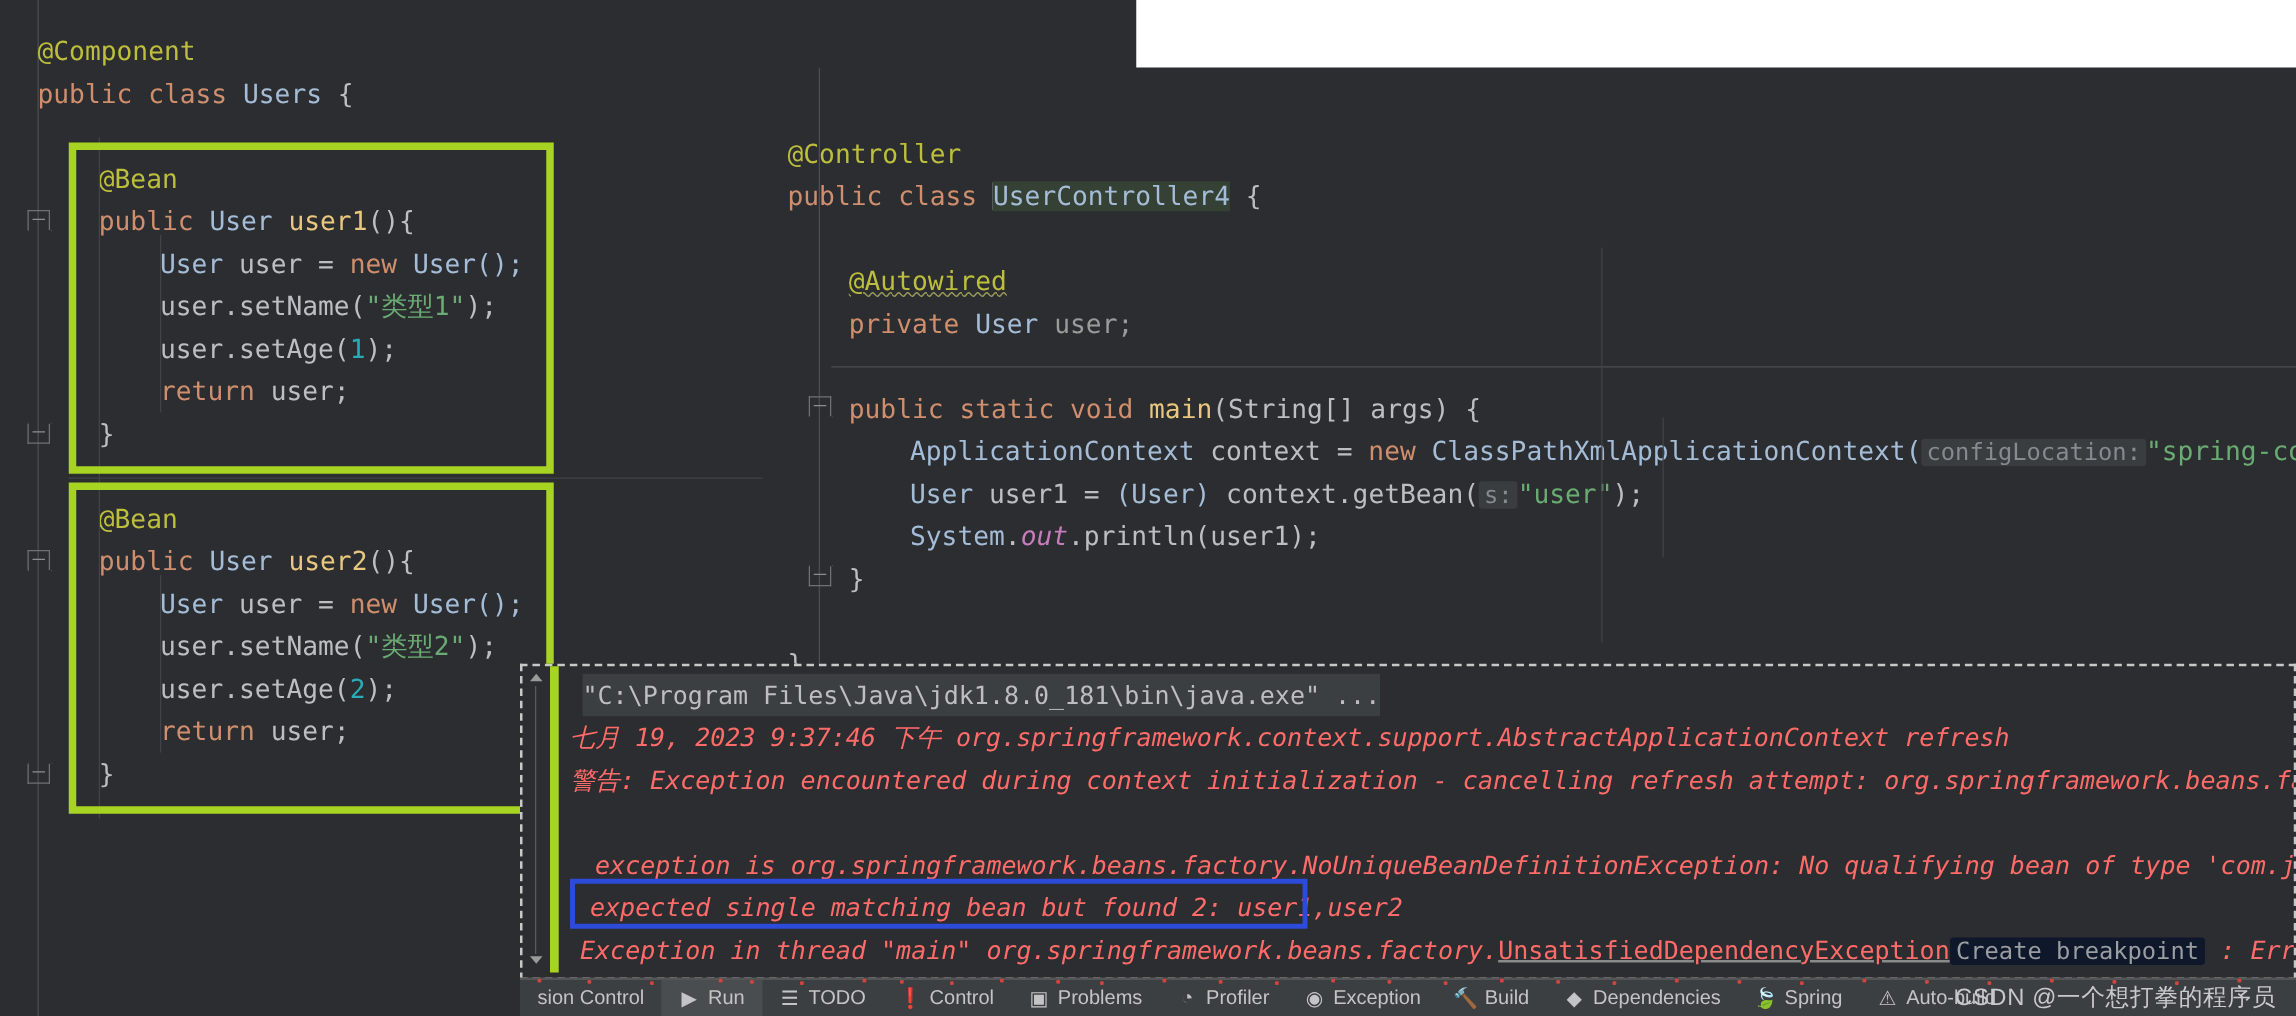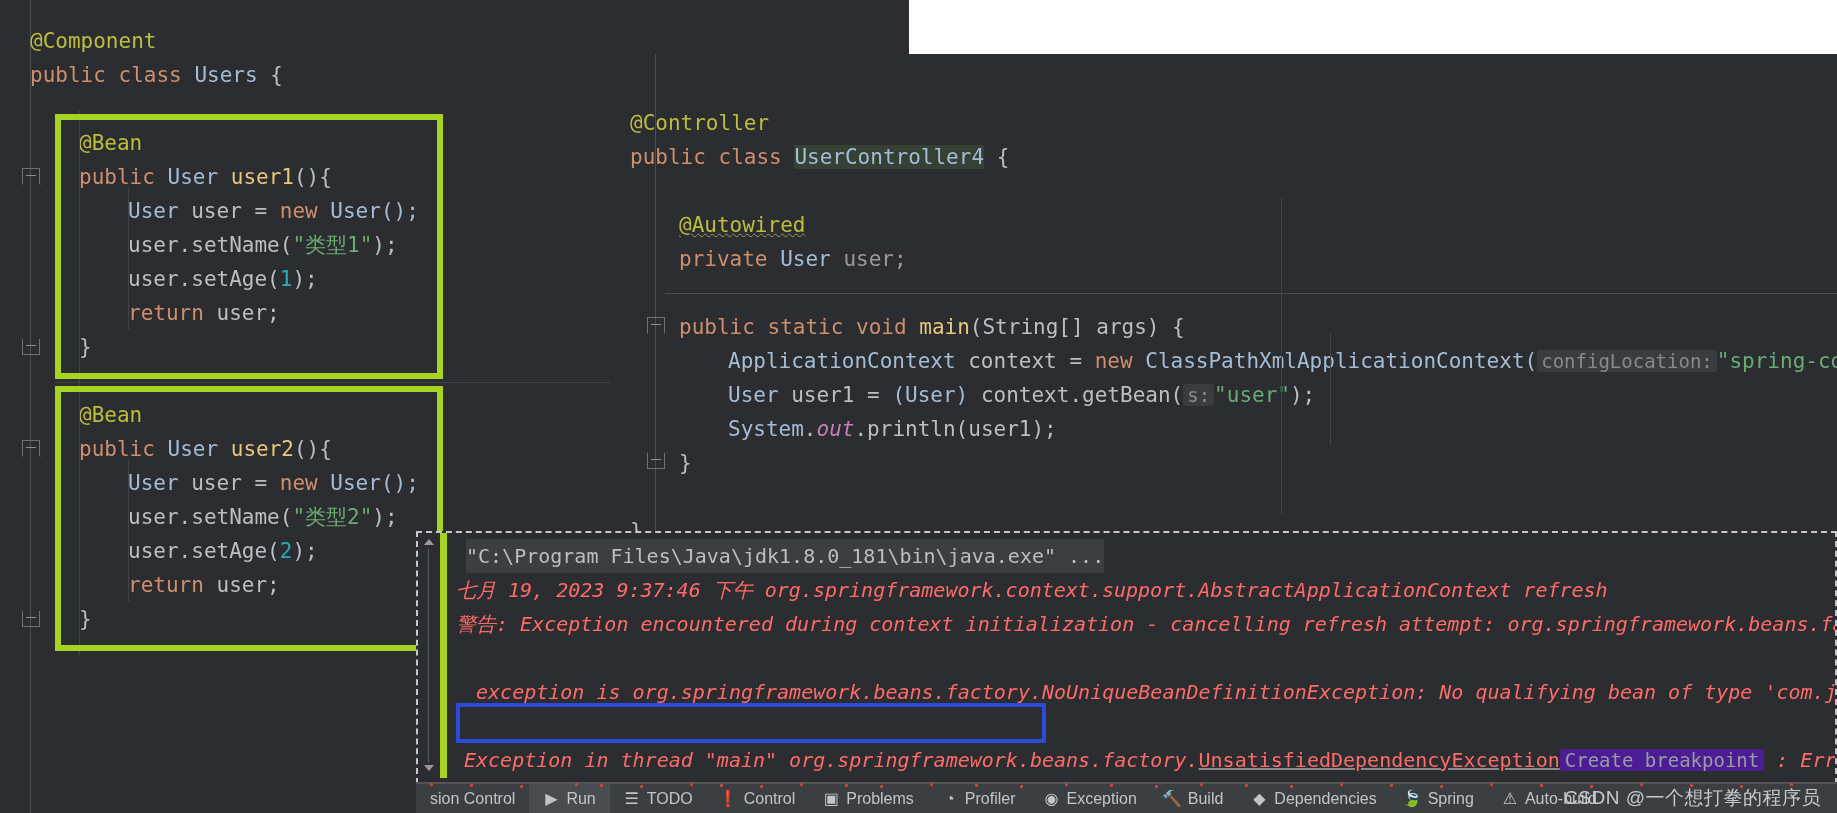--- a/index.html
+++ b/index.html
@@ -84,21 +84,21 @@
   #console-green { position:absolute; left:22px; top:0; width:7px; height:245px; background:#a7d322; }
   #console-scroll { position:absolute; left:6px; top:4px; width:12px; height:240px; }
   .sc-arrow { position:absolute; left:0; width:0; height:0; border-left:5px solid transparent; border-right:5px solid transparent; }
   #console-lines { position:absolute; left:38px; top:2px; right:0; bottom:0; overflow:hidden; }
   .cline { position:absolute; left:0; height:34px; white-space:pre; font-family:"DejaVu Sans Mono", monospace; font-size:20px; line-height:34px; }
   .c-red { color:#ff6b68;font-style:italic; }
   .c-grey { color:#bcbec4; }
   .c-hl { background:#3c3f41; }
   .c-link { color:#548af7; text-decoration:underline; }
   .c-uline { color:#ff6b68; text-decoration:underline; text-decoration-color:#8a8a8a; }
-  .c-bp { color:#9a9da1; background:#4c1d95; border-radius:3px; padding:0 5px; font-size:19px; }
+  .c-bp { color:#9a9da1; background:#0f172a; border-radius:3px; padding:0 5px; font-size:19px; }
   .bluebox { position:absolute; border:4px solid #2b4bd8; pointer-events:none; }
 
   
   #toolbar {
     position:absolute; left:416px; top:784px; width:1421px; height:29px;
     background:#3c3f41; display:flex; align-items:center;
     font-family:"Liberation Sans", sans-serif; font-size:16px; color:#c3c4c5;
   }
   .tb-item { display:flex; align-items:center; gap:7px; padding:0 14px; height:29px; white-space:nowrap; }
   .tb-item.active { background:#4a4d4f; }
@@ -163,20 +163,21 @@
       <div class="sc-arrow" style="top:2px;border-bottom:6px solid #9a9a9a;"></div>
       <div class="sc-arrow" style="top:228px;border-top:6px solid #9a9a9a;"></div>
       <div style="position:absolute;left:4px;top:12px;width:1px;height:214px;background:#5a5d60;"></div>
     </div>
     <div id="console-green"></div>
     <div id="console-lines">
         <div class="cline c-hl" style="top: 4px; left: 10px;"><span class="c-grey">"C:\Program Files\Java\jdk1.8.0_181\bin\java.exe" ...</span></div>
         <div class="cline" style="top: 38px; left: 0px;"><span class="c-red">七月 19, 2023 9:37:46 下午 org.springframework.context.support.AbstractApplicationContext refresh</span></div>
         <div class="cline" style="top: 72px; left: 0px;"><span class="c-red">警告: Exception encountered during context initialization - cancelling refresh attempt: org.springframework.beans.fa</span></div>
         <div class="cline" style="top: 140px; left: 8px;"><span class="c-red"> exception is org.springframework.beans.factory.NoUniqueBeanDefinitionException: No qualifying bean of type 'com.ja</span></div>
+        <div class="cline" style="top: 174px; left: 16px;"><span class="c-red">expected single matching bean but found 2: user1,user2</span></div>
         <div class="cline" style="top: 208px; left: 8px;"><span class="c-red">Exception in thread "main" org.springframework.beans.factory.</span><span class="c-uline">UnsatisfiedDependencyException</span><span class="c-bp">Create breakpoint</span><span class="c-red"> : Error cr</span></div>
       </div>
     <div id="console-error-box">
         <div class="bluebox" style="left: 38px; top: 170px; width: 590px; height: 40px;"></div>
       </div>
   </div>
 
   <div id="toolbar-top-border"></div>
   <div id="toolbar">
       <div class="tb-item">

